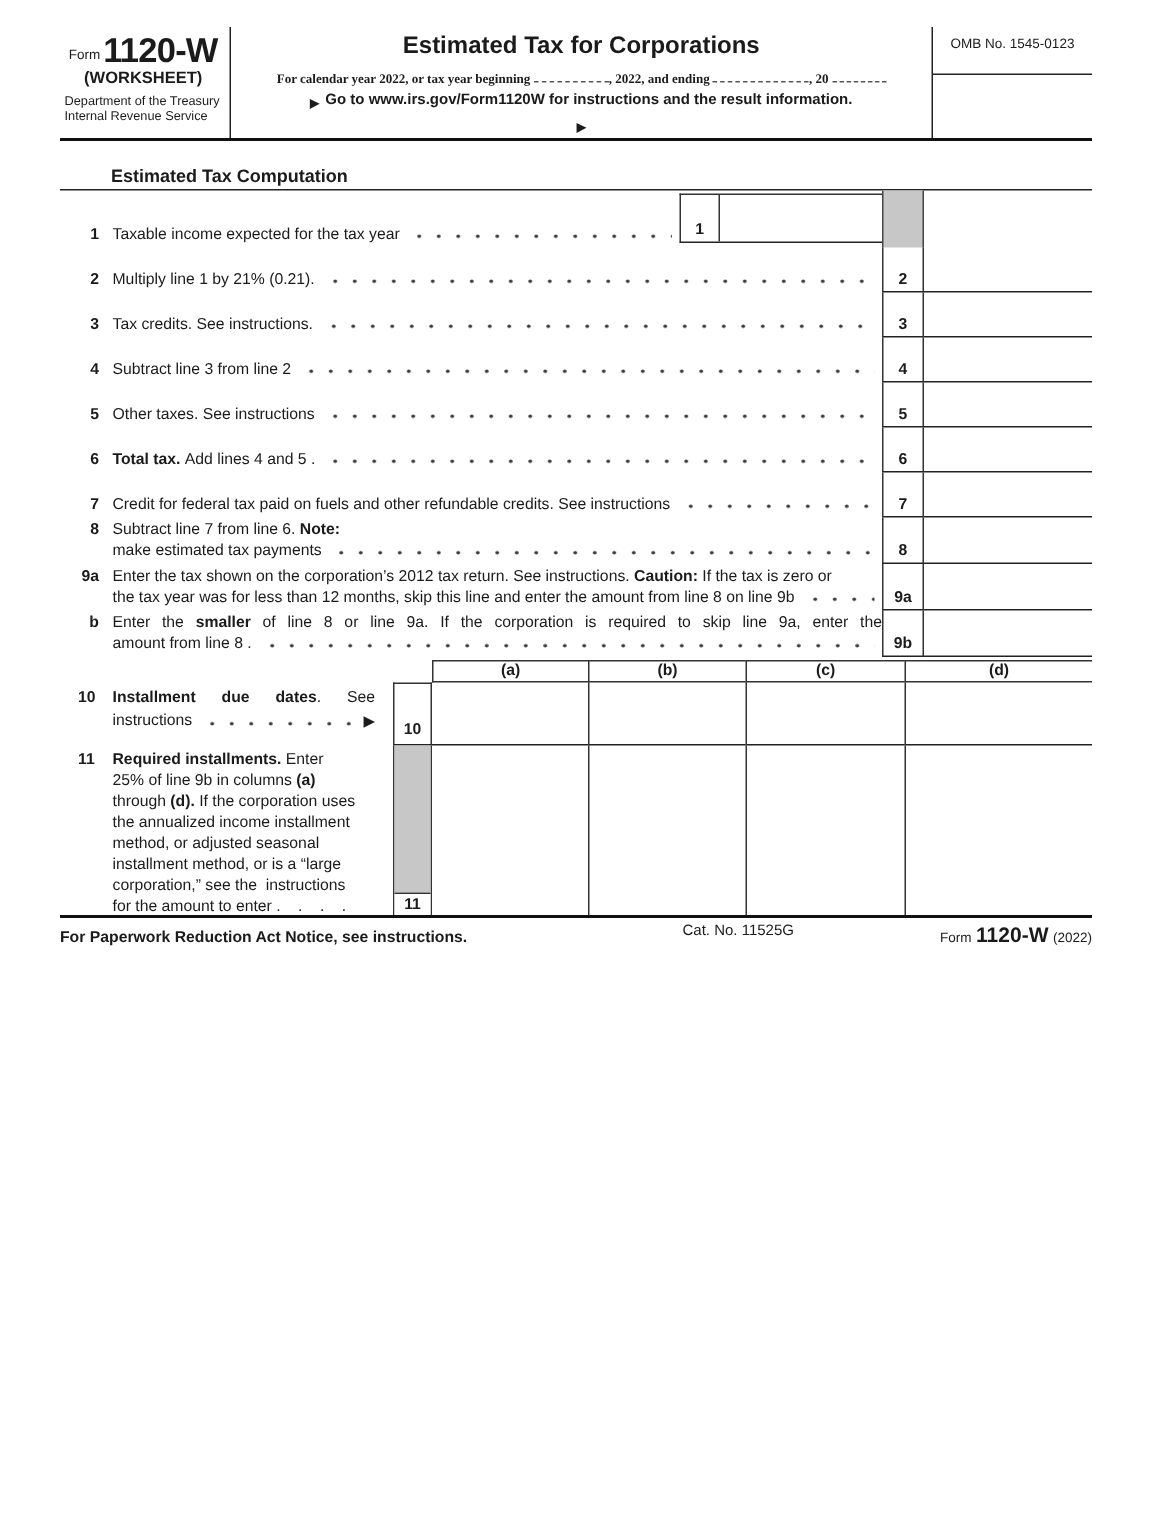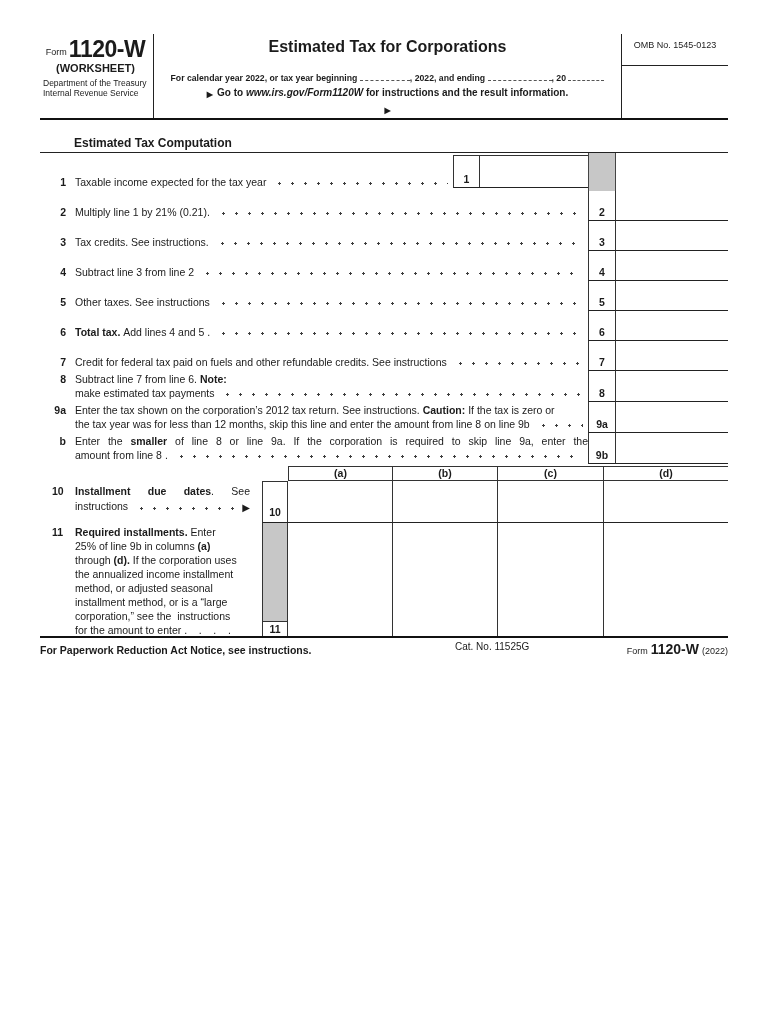--- a/index.html
+++ b/index.html
@@ -1,30 +1,30 @@
 <!DOCTYPE html>
 <html><head>
 <meta charset="utf-8">
 <style>
   * { box-sizing: border-box; margin: 0; padding: 0; }
   html,body { width: 770px; height: 1024px; background:#ffffff; }
   body { font-family: "Liberation Sans", sans-serif; color:#1b1b1b; position:relative; }
-  .sheet { position:absolute; left:40px; top:34px; width:688px; }
+  .sheet { position:absolute; left:40px; top:18px; width:688px; }
 
   
   .hdr { display:flex; border-bottom:2.5px solid #111; }
   .h-left { width:114px; border-right:1.3px solid #222; padding:5px 2px 2px 0; text-align:center; }
   .form-line { display:flex; align-items:flex-end; justify-content:center; gap:2px; }
   .form-word { font-size:9px; padding-bottom:3px; }
   .form-num  { font-size:23px; font-weight:bold; letter-spacing:-0.5px; line-height:21px; }
   .worksheet { font-size:11px; font-weight:bold; margin-top:2px; }
   .agency { font-size:8.5px; text-align:left; margin-top:4px; line-height:10px; padding-left:3px; }
   .h-mid { flex:1; text-align:center; padding:2px 6px 0; }
   .title { font-size:16px; font-weight:bold; margin-top:2px; }
-  .cal { font-size:8.7px; font-weight:bold; margin-top:16px; white-space:nowrap; }
+  .cal { font-size:8.7px; font-weight:bold; margin-top:6px; white-space:nowrap;font-family:Liberation Serif, serif; }
   .blank { display:inline-block; border-bottom:1.3px dashed #555; height:9px; }
   .w1 { width:50px; } .w2 { width:64px; } .w3 { width:36px; }
   .bullets { margin-top:3px; font-size:10px; font-weight:bold; }
   .bullet-row { display:flex; justify-content:center; gap:4px; line-height:14px; }
   .bullet-icon { font-size:8px; padding-top:2px; }
   .lines-host { display:inline-block; }
   .h-right { width:107px; border-left:1.3px solid #222; display:flex; flex-direction:column; }
   .omb { font-size:9px; padding:6px 3px 15px; text-align:center; border-bottom:1.3px solid #222; white-space:nowrap; }
   .year { flex:1; display:flex; align-items:center; justify-content:center; font-size:30px; line-height:30px; }
   .yr-o { color:#fff; -webkit-text-stroke:1.4px #222; font-weight:bold; letter-spacing:1px; }
@@ -35,21 +35,21 @@
 
   
   .crow { display:flex; height:30px; align-items:stretch; }
   .crow.two { height:31px; }
   .crow.first { height:38px; }
   .ln { width:26px; text-align:right; font-weight:bold; font-size:10.5px; display:flex; flex-direction:column; justify-content:flex-end; padding-bottom:3px; }
   .crow.two .ln { justify-content:flex-start; padding-top:2px; }
   .desc { flex:1; display:flex; flex-direction:column; justify-content:flex-end; font-size:10.5px; line-height:14px; padding-bottom:2px; margin-left:9px; min-width:0; }
   .dline { display:flex; align-items:flex-end; white-space:pre-wrap; }
   .dline.jl { display:block; text-align:justify; text-align-last:justify; }
-  .seg.b { font-weight:bold; } .seg.i { font-style:italic; }
+  .seg.b { font-weight:bold; } .seg.i { }
   .leaders { flex:1; align-self:stretch;
     background-image:radial-gradient(circle,#3c3c3c 1px,transparent 1.35px);
     background-size:13px 3px; background-repeat:repeat-x; background-position:left bottom 4px;
     margin:0 5px 0 7px; }
   .numbox { width:28px; border-left:1.2px solid #333; border-right:1.2px solid #333; border-bottom:1.6px solid #222;
     display:flex; align-items:flex-end; justify-content:center; font-size:10.5px; font-weight:bold; padding-bottom:2px; }
   .amt { width:112px; border-bottom:1.6px solid #222; }
   .amt.noborder { border-bottom:none; }
   .ibox { width:135px; display:flex; margin-top:2px; margin-bottom:3px;
     border:1.2px solid #333; border-right:none; border-bottom:1.8px solid #222; }

